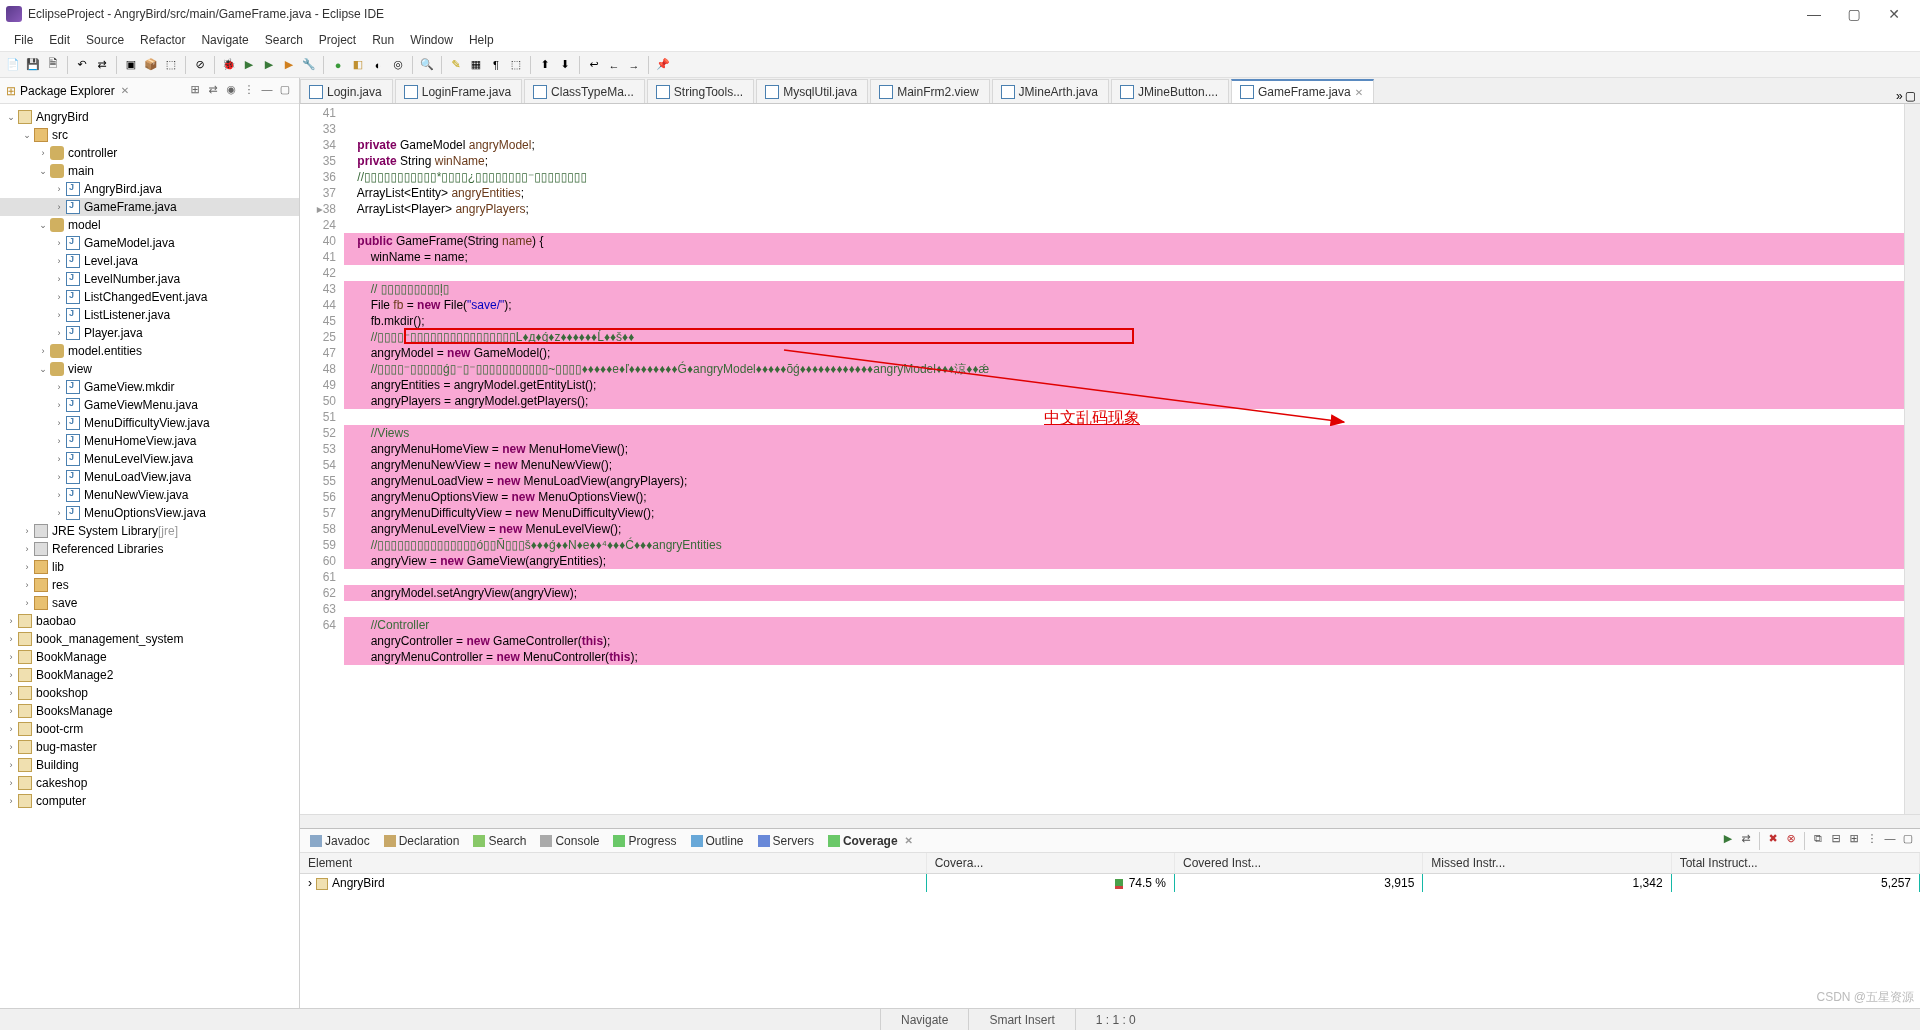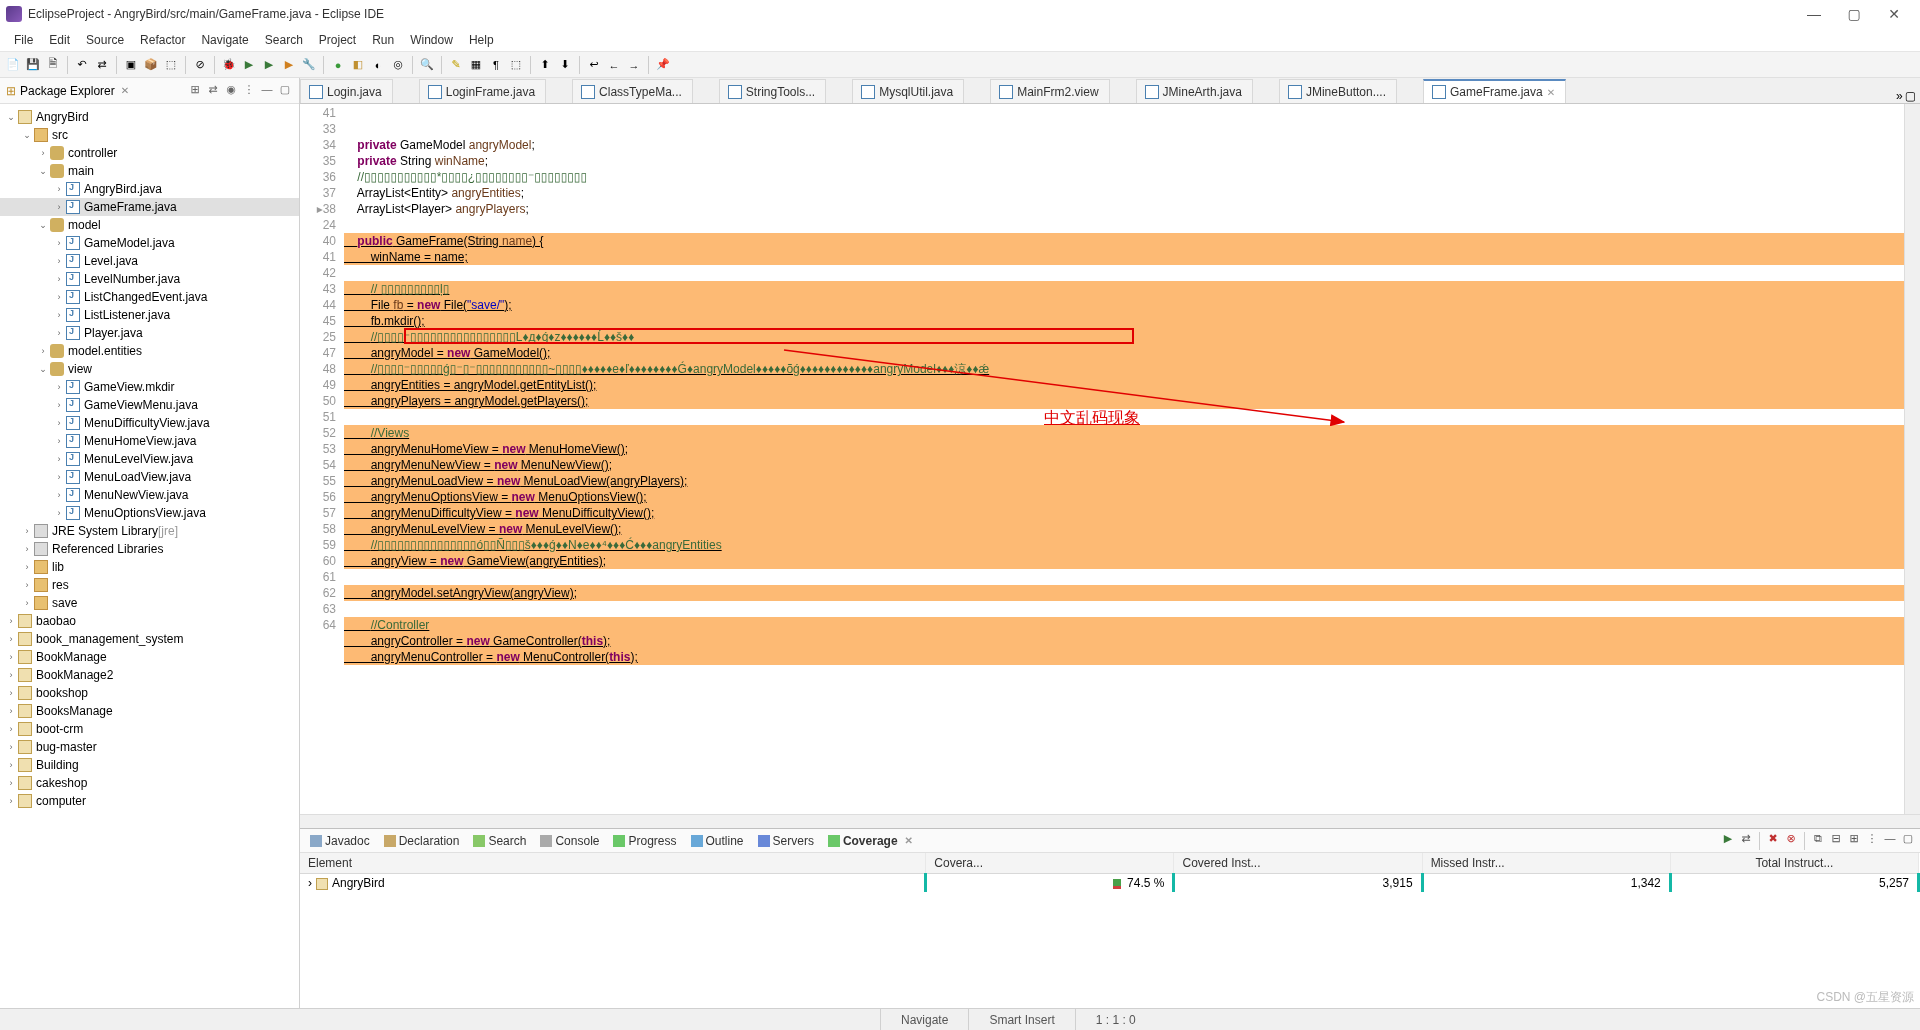--- a/index.html
+++ b/index.html
@@ -24,50 +24,50 @@
 .tw { width: 14px; text-align: center; color: #666; font-size: 9px; }
 .ticon-folder { width: 14px; height: 14px; background:#e8c070; border:1px solid #c09040; margin-right: 4px; }
 .ticon-pkg { width: 14px; height: 14px; background:#d0b060; border-radius:3px; margin-right: 4px; }
 .ticon-java { width: 14px; height: 14px; background:#fff; border:1px solid #4a80b0; margin-right: 4px; position:relative; }
 .ticon-java::after { content:"J"; position:absolute; left:2px; top:-1px; color:#4a80b0; font-size:9px; font-weight:bold; }
 .ticon-proj { width: 14px; height: 14px; background:#f0e0b0; border:1px solid #c0a050; margin-right:4px; }
 .ticon-jar { width:14px; height:14px; background:#ddd; border:1px solid #999; margin-right:4px; }
 .sel { background: #e0e0e0; }
 .muted { color:#999; }
 .editor-area { flex: 1; display: flex; flex-direction: column; min-width: 0; }
-.tabstrip { height: 26px; background: #f0f0f0; display: flex; align-items: flex-end; border-bottom: 1px solid #c8c8c8; overflow: hidden; gap: 24px; }
+.tabstrip { height: 26px; background: #f0f0f0; display: flex; align-items: flex-end; border-bottom: 1px solid #c8c8c8; overflow: hidden; }
 .etab { height: 24px; display: flex; align-items: center; padding: 0 10px 0 8px; background: #f4f4f4; border: 1px solid #d8d8d8; border-bottom: none; margin-right: 2px; color: #333; gap: 4px; white-space: nowrap; }
 .etab.active { background: #fff; border-top: 2px solid #5a8ac0; }
 .etab .ji { width: 14px; height: 14px; background:#fff; border:1px solid #4a80b0; }
 .etab .ex { color:#999; font-size:10px; }
 .tabstrip .tabtools { margin-left: auto; display:flex; padding: 0 4px; gap:2px; }
 .codewrap { flex: 1; display: flex; background: #fff; min-height: 0; position: relative; }
 .gutter { width: 44px; text-align: right; padding-right: 8px; color: #999; font-family: Consolas, monospace; font-size: 13px; line-height: 16px; padding-top: 1px; background:#fff; }
 .code { flex: 1; font-family: Consolas, monospace; font-size: 13px; line-height: 16px; padding-top: 1px; overflow: hidden; white-space: pre; position: relative; }
 .line { height: 16px; }
-.hl { background: #fdba74; text-decoration: underline; }
+.hl { background: #f9a8d4; }
 .kw { color: #800060; font-weight: bold; }
 .str { color: #0000c0; }
 .cm { color: #3a6a3a; }
 .fn { color: #000; }
 .arg { color: #6a3a1a; }
 .redbox { position: absolute; border: 2px solid #e00000; }
 .redannot { position: absolute; color: #e00000; font-size: 16px; font-family: "Microsoft YaHei", sans-serif; }
 .scrollv { width: 16px; background: #f0f0f0; border-left: 1px solid #ddd; }
 .hscroll { height: 14px; background:#f0f0f0; border-top:1px solid #ddd; }
 .bottom-panel { height: 180px; border-top: 1px solid #c0c0c0; background: #fff; display: flex; flex-direction: column; }
 .btabs { height: 24px; display: flex; align-items: center; padding: 0 4px; background: #fafafa; border-bottom: 1px solid #e0e0e0; gap: 2px; }
 .btab { padding: 2px 6px; color: #333; display:flex; align-items:center; gap:3px; }
 .btab .bi { width:12px; height:12px; }
 .btab.active { font-weight: bold; }
 .btools { margin-left: auto; display:flex; gap:2px; }
 .btools .bt { width:16px; height:16px; font-size:11px; text-align:center; color:#555; }
 .cov-table { width: 100%; border-collapse: collapse; }
 .cov-table th { text-align: left; padding: 3px 8px; background: #f4f4f4; border-bottom: 1px solid #d8d8d8; border-right: 1px solid #e8e8e8; font-weight: normal; color:#333; }
-.cov-table td { padding: 2px 8px; border-right: 3px solid #14b8a6; }
+.cov-table td { padding: 2px 8px; border-right: 1px solid #14b8a6; }
 .cov-table td.num { text-align: right; }
 .statusbar { height: 22px; background: #f0f0f0; border-top: 1px solid #d0d0d0; display: flex; align-items: center; font-size: 11px; color: #555; }
 .statusbar .cell { border-left: 1px solid #d0d0d0; padding: 0 20px; height: 100%; display: flex; align-items: center; }
 .watermark { position: fixed; right: 6px; bottom: 24px; color: #bbb; font-size: 12px; font-family: "Microsoft YaHei", sans-serif; }
 svg.arrow { position: absolute; pointer-events: none; }
 </style>
 </head>
 <body>
 
 <div class="titlebar">
@@ -495,21 +495,21 @@
           <span class="bt">▢</span>
         </div>
       </div>
       <table class="cov-table">
         <thead>
             <tr id="covhdr">
               <th style="width: 232px;">Element</th>
               <th style="width: 92px;">Covera...</th>
               <th style="width: 92px;">Covered Inst...</th>
               <th style="width: 92px;">Missed Instr...</th>
-              <th style="width: 92px; text-align: center;">Total Instruct...</th>
+              <th style="width: 92px;">Total Instruct...</th>
             </tr>
           </thead>
         <tbody id="covbody">
             <tr>
               <td><span style="margin-right:4px">›</span><span style="display:inline-block;width:12px;height:12px;background:#f0e0b0;border:1px solid #c0a050;vertical-align:middle;margin-right:4px"></span>AngryBird</td>
               <td class="num"><span style="display:inline-block;width:8px;height:10px;background:linear-gradient(#4aa04a 75%,#d04040 75%);margin-right:6px;vertical-align:middle"></span>74.5 %</td>
               <td class="num">3,915</td>
               <td class="num">1,342</td>
               <td class="num">5,257</td>
             </tr>

